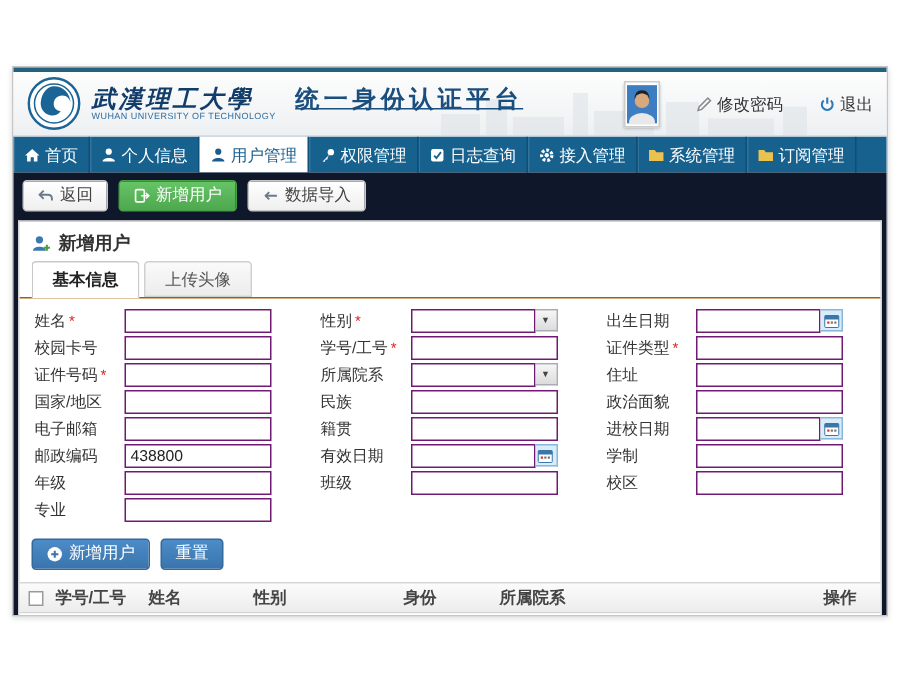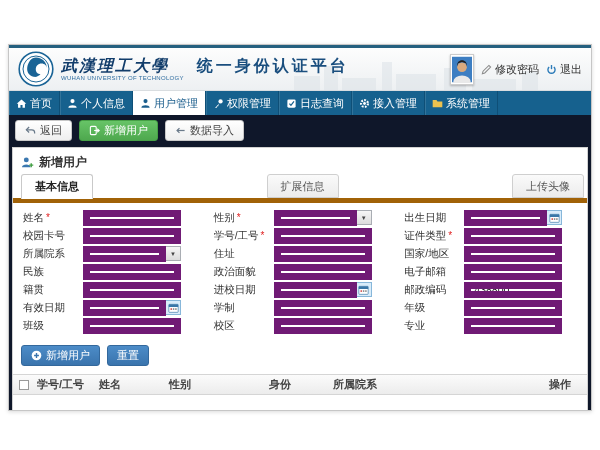--- a/index.html
+++ b/index.html
@@ -11,22 +11,22 @@
 .hdr { height:43px; background:linear-gradient(#fdfdfd,#edf0f2); position:relative;
   display:flex; align-items:center; border-bottom:1px solid #d9dde0; flex:0 0 auto; }
 .skyline { position:absolute; left:285px; bottom:0; width:270px; height:30px; opacity:.55; }
 .skyline div { position:absolute; bottom:0; background:#dde3e8; }
 .logo { width:36px; height:36px; margin-left:9px; flex:0 0 auto; }
 .uni { margin-left:7px; }
 .uni-cn { font-family:"DejaVu Serif",serif; font-style:italic; font-weight:bold; font-size:16px;
   color:#123d6b; letter-spacing:2px; line-height:18px; white-space:nowrap; }
 .uni-en { font-size:6px; color:#2f6da0; letter-spacing:.3px; white-space:nowrap; }
 .platform { font-size:16px; font-weight:bold; color:#1a4e7e; margin-left:13px; letter-spacing:3px;
-  position:relative; top:-3px; white-space:nowrap; z-index:2;}
-.hdr-right { margin-left:auto; margin-right:9px; display:flex; align-items:center; gap:7px; z-index:2; }
+  position:relative; top:-3px; white-space:nowrap; z-index:2;text-decoration:underline;}
+.hdr-right { margin-left:auto; margin-right:9px; display:flex; align-items:center; gap:24px; z-index:2; }
 .avatar { width:24px; height:31px; background:#fff; border:1px solid #ccc; padding:1px;
   box-shadow:0 1px 2px rgba(0,0,0,.25); cursor:pointer; }
 .avatar svg { width:100%; height:100%; display:block; }
 .hlink { display:inline-flex; align-items:center; gap:3px; font-size:11px; color:#333; cursor:pointer; white-space:nowrap; }
 .hlink .hic { width:11px; height:11px; display:inline-flex; }
 .hlink .hic svg { width:11px; height:11px; }
 
 .nav { height:24px; background:var(--navblue,#16618e); display:flex; flex:0 0 auto; }
 .nav-item { display:flex; align-items:center; gap:3px; padding:0 7px; font-size:11px; color:#fff;
   border-right:1px solid #0e4f77; box-shadow:inset 1px 0 0 rgba(255,255,255,.12); cursor:pointer; white-space:nowrap; }
@@ -43,34 +43,34 @@
 .btn-light { background:linear-gradient(#ffffff,#efefef); border:1px solid #c8c8c8; color:#444; }
 .btn-green { background:linear-gradient(#67c467,#4ea84e); border:1px solid #46a046; color:#fff; }
 .btn-blue  { background:linear-gradient(#4c8cc8,#3a74ad); border:1px solid #33689c; color:#fff; }
 .box { flex:1; margin:0 3px; background:#fff; border:1px solid #d2d2d2; border-bottom:none;
   display:flex; flex-direction:column; overflow:hidden; }
 .sec-title { display:flex; align-items:center; gap:5px; padding:6px 8px 3px; font-size:12px;
   font-weight:bold; color:#333; flex:0 0 auto; }
 .sec-title .sic { width:13px; height:13px; display:inline-flex; }
 .sec-title .sic svg { width:13px; height:13px; }
 
-.tabs { display:flex; padding-left:8px; border-bottom:5px solid #a16207; flex:0 0 auto;justify-content:space-between; }
+.tabs { display:flex; padding-left:8px; border-bottom:1px solid #a16207; flex:0 0 auto; }
 .tab { font-size:11px; padding:4px 13px 3px; border:1px solid #cfcfcf; margin-right:3px;
   border-radius:3px 3px 0 0; background:linear-gradient(#fafafa,#ececec); color:#555;
   position:relative; top:0; cursor:pointer; white-space:nowrap; }
 .tab.active { background:#fff; color:#222; font-weight:bold; border-color:#c9c9c9;
   border-bottom:1px solid #fff; margin-bottom:-1px; }
 
 .formgrid { display:grid; grid-template-columns:1fr 1fr 1fr; padding:7px 6px 4px 10px;
   row-gap:3px; column-gap:14px; flex:0 0 auto; }
 .field { display:flex; align-items:center; height:15px; }
 .flabel { width:60px; font-size:10.5px; color:#333; flex:0 0 auto; white-space:nowrap; }
 .star { color:var(--red,#e02020); margin-left:2px; font-size:10px; }
 .ctrl { width:98px; height:15px; display:flex; flex:0 0 auto; }
-.ctrl input { flex:1; min-width:0; height:16px; border:7px solid #701a75; font-size:10.5px;
+.ctrl input { flex:1; min-width:0; height:16px; border:1px solid #701a75; font-size:10.5px;
   padding:0 3px; font-family:inherit; background:#fff; color:#222; }
 .addon { width:15px; height:15px; border:1px solid #a9adb3; border-left:none;
   display:flex; align-items:center; justify-content:center; cursor:pointer; flex:0 0 auto; }
 .addon.dd { background:linear-gradient(#f6f6f6,#dcdcdc); font-size:6px; color:#444; }
 .addon.cal { background:#d9ecfa; border-color:#87b7da; }
 .addon svg { width:11px; height:10px; }
 
 .actions { display:flex; gap:7px; padding:8px 8px 8px; flex:0 0 auto; }
 .thead { display:flex; align-items:center; height:21px; background:linear-gradient(#fbfbfb,#ececec);
   border-top:1px solid #d5d5d5; border-bottom:1px solid #d5d5d5; font-size:11px; font-weight:bold;
@@ -193,20 +193,28 @@
         <span>接入管理</span>
       </div>
       <div class="nav-item">
         <span class="nic">
           <svg viewBox="0 0 16 16" fill="#ecc24f">
             <path d="M1 3h5.5L8 5h7v8.5H1z"></path>
           </svg>
         </span>
         <span>系统管理</span>
       </div>
+      <div class="nav-item">
+        <span class="nic">
+          <svg viewBox="0 0 16 16" fill="#ecc24f">
+            <path d="M1 3h5.5L8 5h7v8.5H1z"></path>
+          </svg>
+        </span>
+        <span>订阅管理</span>
+      </div>
     </div>
 
   <div class="content">
     <div class="toolbar">
       <button class="btn btn-light">
         <span class="bic">
           <svg viewBox="0 0 16 16" fill="none" stroke="#6a7a8a" stroke-width="1.8">
               <path d="M6 3L2 7l4 4"></path>
               <path d="M2 7h8c2.6 0 4 1.6 4 4v1.5"></path>
             </svg>
@@ -240,21 +248,20 @@
           <svg viewBox="0 0 16 16">
               <circle cx="6.5" cy="4.8" r="3" fill="#3b78b0"></circle>
               <path d="M1.2 13.8c0-4.4 10.6-4.4 10.6 0z" fill="#3b78b0"></path>
               <path d="M12.6 8.8v5M10.1 11.3h5" stroke="#44a044" stroke-width="1.7"></path>
             </svg>
         </span>
         <span>新增用户</span>
       </div>
       <div class="tabs">
           <div class="tab active"><span>基本信息</span></div>
-          <div class="tab"><span>扩展信息</span></div>
           <div class="tab"><span>上传头像</span></div>
         </div>
       <div class="formgrid">
           <div class="field">
             <span class="flabel">姓名<span class="star">*</span></span>
             <span class="ctrl">
               <input value="" style="">
             </span>
           </div>
           <div class="field">
@@ -286,20 +293,26 @@
             </span>
           </div>
           <div class="field">
             <span class="flabel">学号/工号<span class="star">*</span></span>
             <span class="ctrl">
               <input value="" style="">
             </span>
           </div>
           <div class="field">
             <span class="flabel">证件类型<span class="star">*</span></span>
+            <span class="ctrl">
+              <input value="" style="">
+            </span>
+          </div>
+          <div class="field">
+            <span class="flabel">证件号码<span class="star">*</span></span>
             <span class="ctrl">
               <input value="" style="">
             </span>
           </div>
           <div class="field">
             <span class="flabel">所属院系</span>
             <span class="ctrl">
               <input value="" readonly="" style="">
               <span class="addon dd">▼</span>
             </span>

